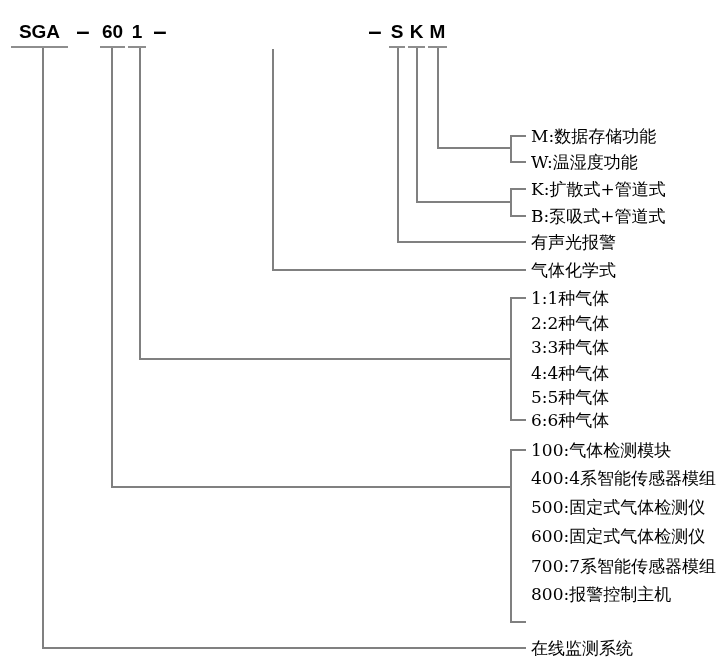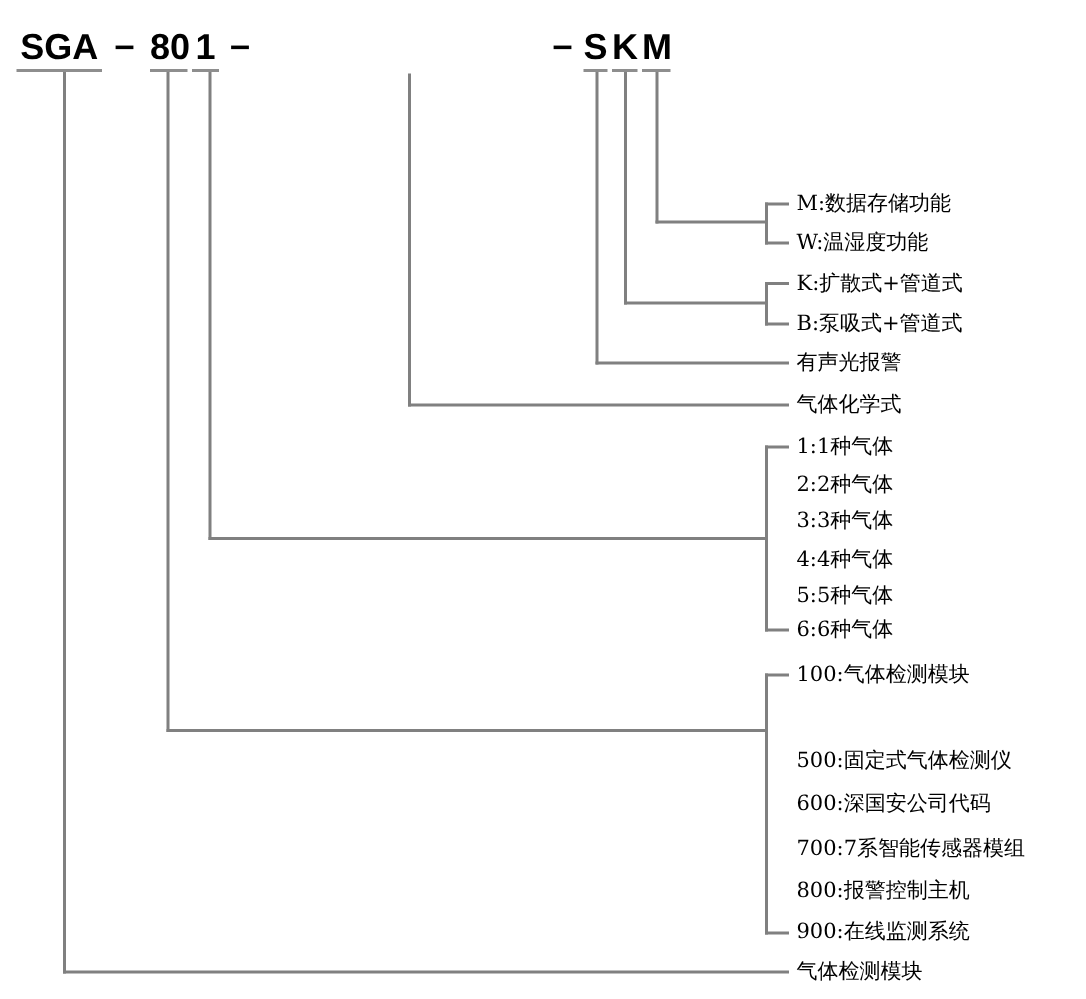--- a/index.html
+++ b/index.html
@@ -13,51 +13,51 @@
   .canvas{
     position:relative;
     width:724px;height:666px;
     background:var(--bg-color);
     overflow:hidden;
     color:var(--text-color);
   }
   
   .code-seg{
     position:absolute;top:16px;height:30px;
-    font-size:24px;font-weight:bold;line-height:32px;
+    font-size:19px;font-weight:bold;line-height:32px;
     text-align:center;white-space:nowrap;
     border-bottom:2px solid var(--underline-color);
     font-family:"Liberation Sans","DejaVu Sans",sans-serif;
     letter-spacing:0px;
   }
   .code-dash{
     position:absolute;top:16px;height:30px;
     font-size:24px;font-weight:bold;line-height:30px;
     text-align:center;white-space:nowrap;
     font-family:"Liberation Sans","DejaVu Sans",sans-serif;
   }
   
   .v{position:absolute;width:2px;background:var(--line-color);}
   .h{position:absolute;height:2px;background:var(--line-color);}
   
   .lbl{
     position:absolute;left:531px;height:24px;line-height:24px;
-    font-size:14px;white-space:nowrap;
+    font-size:17px;white-space:nowrap;
     font-family:"DejaVu Serif","Liberation Serif",serif;
     color:var(--text-color);
   }
 </style>
 </head>
 <body>
 
 <div class="canvas">
 
   <span class="code-seg" style="left:11px;width:57px;">SGA</span>
   <span class="code-dash" style="left:72px;width:22px;">–</span>
-  <span class="code-seg" style="left:100px;width:25px;">80</span>
+  <span class="code-seg" style="left:100px;width:25px;">60</span>
   <span class="code-seg" style="left:128px;width:18px;">1</span>
   <span class="code-dash" style="left:149px;width:22px;">–</span>
   <span class="code-dash" style="left:364px;width:22px;">–</span>
   <span class="code-seg" style="left:389px;width:16px;">S</span>
   <span class="code-seg" style="left:408px;width:17px;">K</span>
   <span class="code-seg" style="left:428px;width:19px;">M</span>
 
   <div class="v" style="left:42px;top:48px;height:601px;"></div>
   <div class="h" style="left:42px;top:647px;width:484px;"></div>
 
@@ -105,21 +105,21 @@
   <div class="lbl" style="top:230px;">有声光报警</div>
 
   <div class="lbl" style="top:286px;">1:1种气体</div>
   <div class="lbl" style="top:311px;">2:2种气体</div>
   <div class="lbl" style="top:335px;">3:3种气体</div>
   <div class="lbl" style="top:361px;">4:4种气体</div>
   <div class="lbl" style="top:385px;">5:5种气体</div>
   <div class="lbl" style="top:408px;">6:6种气体</div>
 
   <div class="lbl" style="top:438px;">100:气体检测模块</div>
+  <div class="lbl" style="top:466px;">400:4系智能传感器模组</div>
   <div class="lbl" style="top:495px;">500:固定式气体检测仪</div>
-  <div class="lbl" style="top:524px;">600:深国安公司代码</div>
+  <div class="lbl" style="top:524px;">600:固定式气体检测仪</div>
   <div class="lbl" style="top:554px;">700:7系智能传感器模组</div>
   <div class="lbl" style="top:582px;">800:报警控制主机</div>
-  <div class="lbl" style="top:609px;">900:在线监测系统</div>
 
-  <div class="lbl" style="top:636px;">气体检测模块</div>
+  <div class="lbl" style="top:636px;">在线监测系统</div>
 
 </div>
 
 </body></html>

